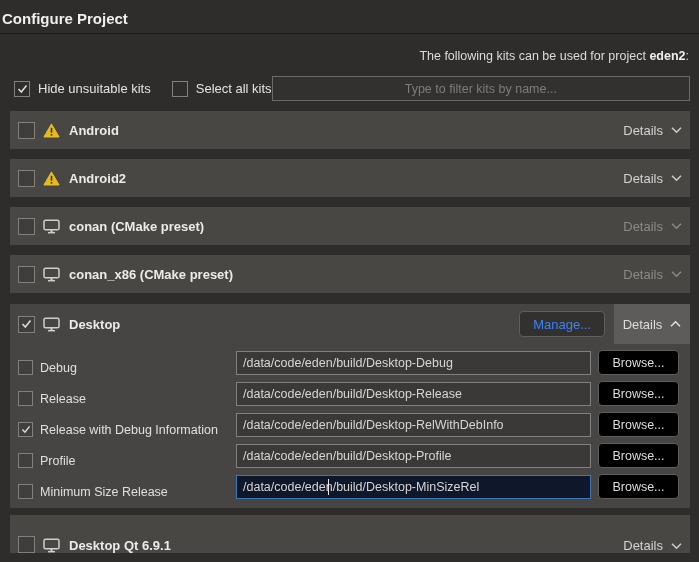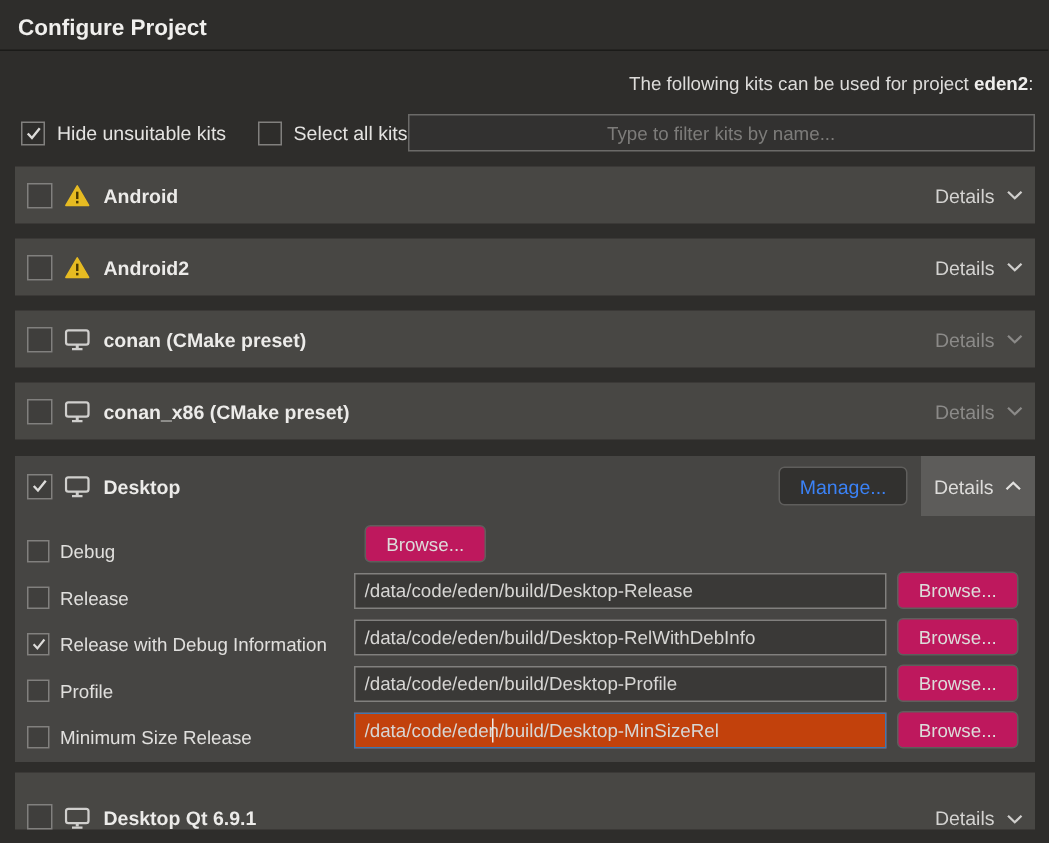--- a/index.html
+++ b/index.html
@@ -5,21 +5,21 @@
   * { margin:0; padding:0; box-sizing:border-box; }
   html,body { width:699px; height:562px; }
   body {
     background:#2e2d2b;
     font-family:"Liberation Sans", sans-serif;
     color:#e2e1df;
     font-size:13px;
     overflow:hidden;
   }
   .page-title {
-    padding:10px 10px 6px 12px;
+    padding:10px 10px 6px 2px;
     font-size:15px;
     font-weight:bold;
     color:#f0efed;
     border-bottom:1px solid #1b1b19;
   }
   .intro {
     margin:15px 10px 0 10px;
     font-size:12.5px;
     color:#dddcda;
     text-align:right;
@@ -131,31 +131,31 @@
   .path-input {
     width:100%; height:24px;
     background:#3a3937;
     border:1px solid #81807e;
     color:#d7d6d4;
     font-family:"Liberation Sans", sans-serif;
     font-size:12.5px;
     padding:0 6px;
     outline:none;
   }
-  .path-input.focused { border:1px solid #3d77b2; background:#c2410c; }
+  .path-input.focused { border:1px solid #3d77b2; background:#0f172a; }
   .caret {
     position:absolute;
     left:92px; top:4px; bottom:4px;
     width:1px; background:#eceseb; background:#ecebe9;
     display:block;
   }
   .browse-btn {
     margin-left:7px;
     width:81px; height:25px;
-    background:#be185d;
+    background:#000000;
     border:1px solid #5f5e5c;
     border-radius:4px;
     color:#dddcda;
     font-family:"Liberation Sans", sans-serif;
     font-size:12.5px;
     flex:0 0 auto;
   }
   svg { display:block; }
 </style>
 </head>
@@ -286,20 +286,23 @@
           <svg width="11" height="8" viewBox="0 0 11 8">
             <polyline points="1,6.2 5.5,1.8 10,6.2" fill="none" stroke="#e2e1df" stroke-width="1.5"></polyline>
           </svg>
         </span>
     </span>
   </div>
 
   <div class="config-row">
     <span class="cb-box"></span>
     <span class="config-label">Debug</span>
+    <span class="path-wrap">
+      <input class="path-input" value="/data/code/eden/build/Desktop-Debug" style="">
+    </span>
     <button class="browse-btn">Browse...</button>
   </div>
 
   <div class="config-row">
     <span class="cb-box"></span>
     <span class="config-label">Release</span>
     <span class="path-wrap">
       <input class="path-input" value="/data/code/eden/build/Desktop-Release" style="">
     </span>
     <button class="browse-btn">Browse...</button>

